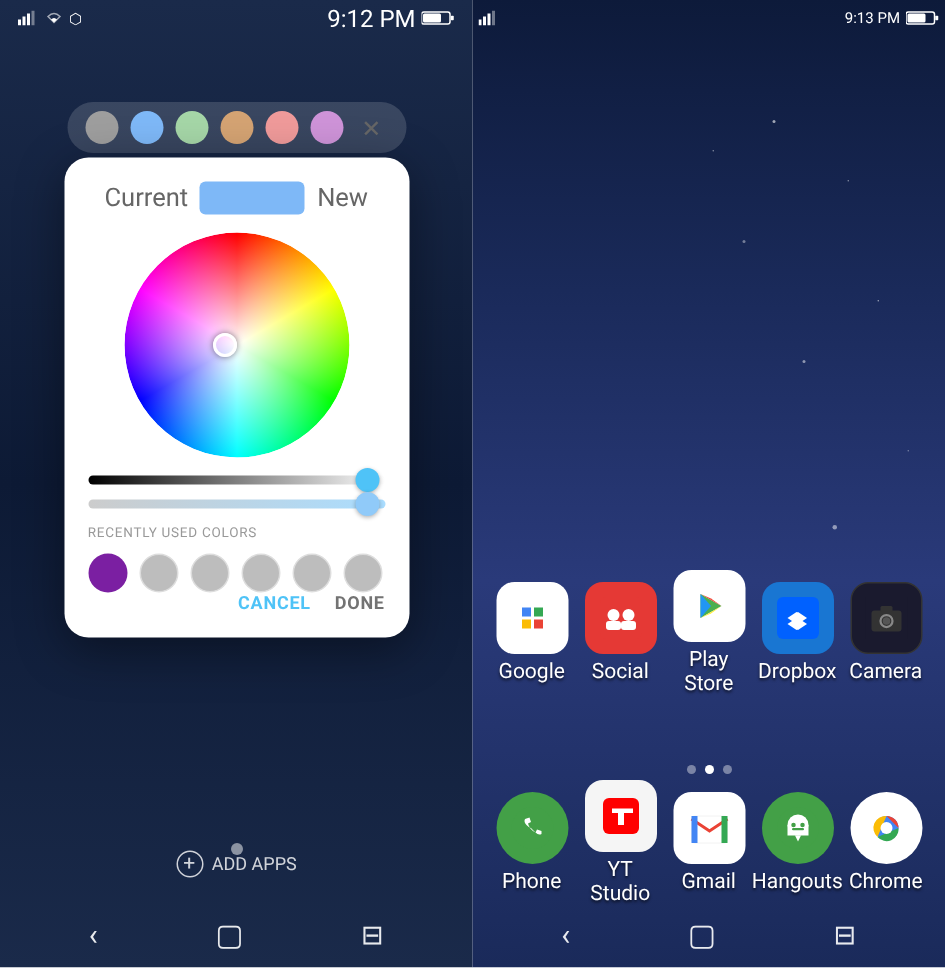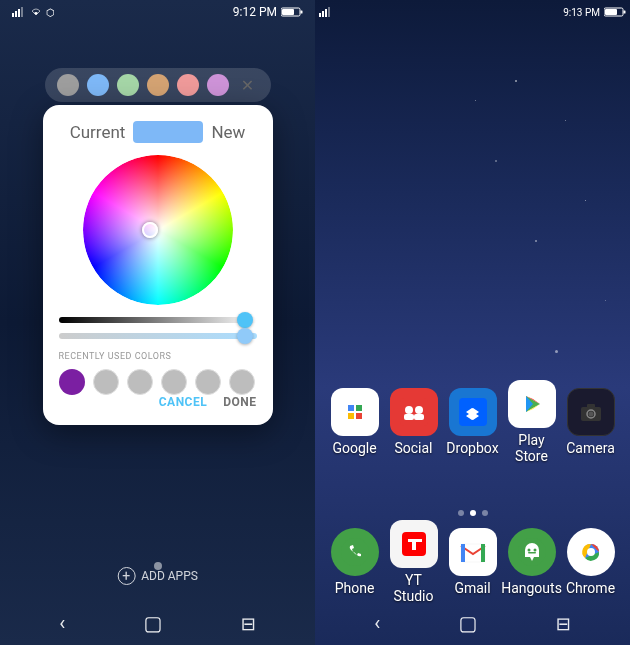--- a/index.html
+++ b/index.html
@@ -411,21 +411,21 @@
       </svg>
       <svg width="12" height="10" viewBox="0 0 12 10">
         <path d="M6 8 L8 6 Q6 4 4 6 Z" fill="white"></path>
         <path d="M6 8 L10 4 Q6 0 2 4 Z" fill="none" stroke="white" stroke-width="1" opacity="0.6"></path>
       </svg>
       <svg width="10" height="10" viewBox="0 0 10 10">
         <text x="0" y="9" fill="white" font-size="10">⬡</text>
       </svg>
     </div>
     <div class="status-right">
-      <span style="color:white;font-size:12px;">9:12 PM</span>
+      <span style="color:white;font-size:16px;">9:12 PM</span>
       <svg width="22" height="10" viewBox="0 0 22 10">
         <rect x="0" y="1" width="19" height="8" rx="1.5" fill="none" stroke="white" stroke-width="1"></rect>
         <rect x="1" y="2" width="12" height="6" rx="1" fill="white"></rect>
         <rect x="19.5" y="3.5" width="2" height="3" rx="0.5" fill="white"></rect>
       </svg>
     </div>
   </div>
 
   <div class="swatches-top-row">
     <div class="swatch-circle" style="background:#9e9e9e;"></div>
@@ -549,43 +549,43 @@
             <circle cx="9" cy="12" r="4" fill="white"></circle>
             <circle cx="19" cy="12" r="4" fill="white"></circle>
             <rect x="4" y="16" width="10" height="6" rx="2" fill="white"></rect>
             <rect x="14" y="16" width="10" height="6" rx="2" fill="white"></rect>
           </svg>
         </div>
         <span class="app-label">Social</span>
       </div>
 
       <div class="app-item">
+        <div class="app-icon" style="background:#fff; border-radius:12px;">
+          <svg width="28" height="28" viewBox="0 0 28 28">
+            <rect width="28" height="28" fill="white"></rect>
+            <polygon points="8,6 22,14 8,22" fill="#4caf50"></polygon>
+            <polygon points="8,6 15,14 8,22" fill="#2196f3"></polygon>
+            <polygon points="8,6 15,9 22,14" fill="#f44336"></polygon>
+            <polygon points="8,22 15,19 22,14" fill="#ffeb3b"></polygon>
+          </svg>
+        </div>
+        <span class="app-label">Play Store</span>
+      </div>
+
+      <div class="app-item">
         <div class="app-icon" style="background:#1976d2; border-radius:12px;">
           <svg width="28" height="28" viewBox="0 0 28 28">
             <rect width="28" height="28" fill="#0061ff" rx="4"></rect>
             <polygon points="8,8 14,12 8,16 2,12" fill="white" transform="translate(5,2)"></polygon>
             <polygon points="14,8 20,12 14,16 8,12" fill="white" transform="translate(0,2)"></polygon>
             <polygon points="8,16 14,20 8,24 2,20" fill="white" transform="translate(5,-2)"></polygon>
             <polygon points="14,16 20,20 14,24 8,20" fill="white" transform="translate(0,-2)"></polygon>
           </svg>
         </div>
         <span class="app-label">Dropbox</span>
-      </div>
-
-      <div class="app-item">
-        <div class="app-icon" style="background:#fff; border-radius:12px;">
-          <svg width="28" height="28" viewBox="0 0 28 28">
-            <rect width="28" height="28" fill="white"></rect>
-            <polygon points="8,6 22,14 8,22" fill="#4caf50"></polygon>
-            <polygon points="8,6 15,14 8,22" fill="#2196f3"></polygon>
-            <polygon points="8,6 15,9 22,14" fill="#f44336"></polygon>
-            <polygon points="8,22 15,19 22,14" fill="#ffeb3b"></polygon>
-          </svg>
-        </div>
-        <span class="app-label">Play Store</span>
       </div>
 
       <div class="app-item">
         <div class="app-icon" style="background:#1a1a2e; border-radius:12px; border:1px solid #333;">
           <svg width="28" height="28" viewBox="0 0 28 28">
             <rect width="28" height="28" fill="#1a1a2e"></rect>
             <rect x="4" y="9" width="20" height="14" rx="2" fill="#333"></rect>
             <circle cx="14" cy="16" r="4" fill="none" stroke="#888" stroke-width="1.5"></circle>
             <circle cx="14" cy="16" r="2.5" fill="#555"></circle>
             <rect x="10" y="6" width="8" height="4" rx="1" fill="#333"></rect>

